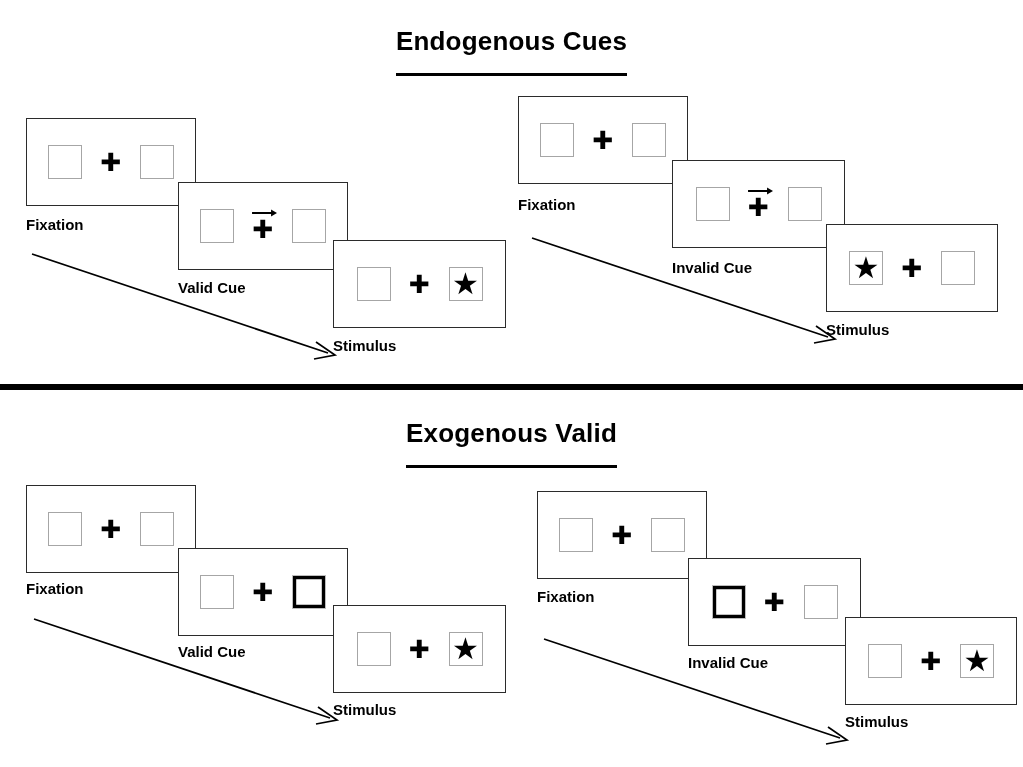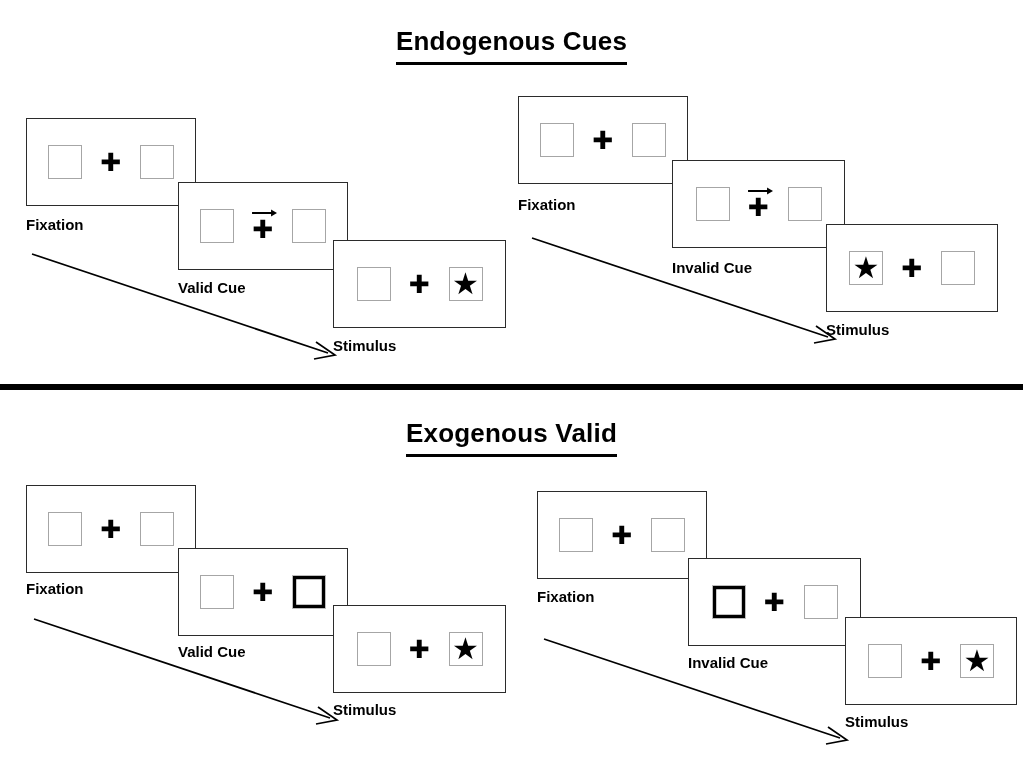--- a/index.html
+++ b/index.html
@@ -22,21 +22,21 @@
     width: 100%;
     left: 0;
     text-align: center;
     font-size: 26px;
     font-weight: bold;
     letter-spacing: .2px;
     color: #000;
   }
   .section-title span {
     border-bottom: 3px solid #000;
-    padding-bottom: 6px;
+    padding-bottom: 17px;
     text-align: center;
   }
   #title-endogenous { top: 26px; }
   #title-exogenous  { top: 418px; }
 
   
   .divider {
     position: absolute;
     left: 0;
     width: 1023px;

